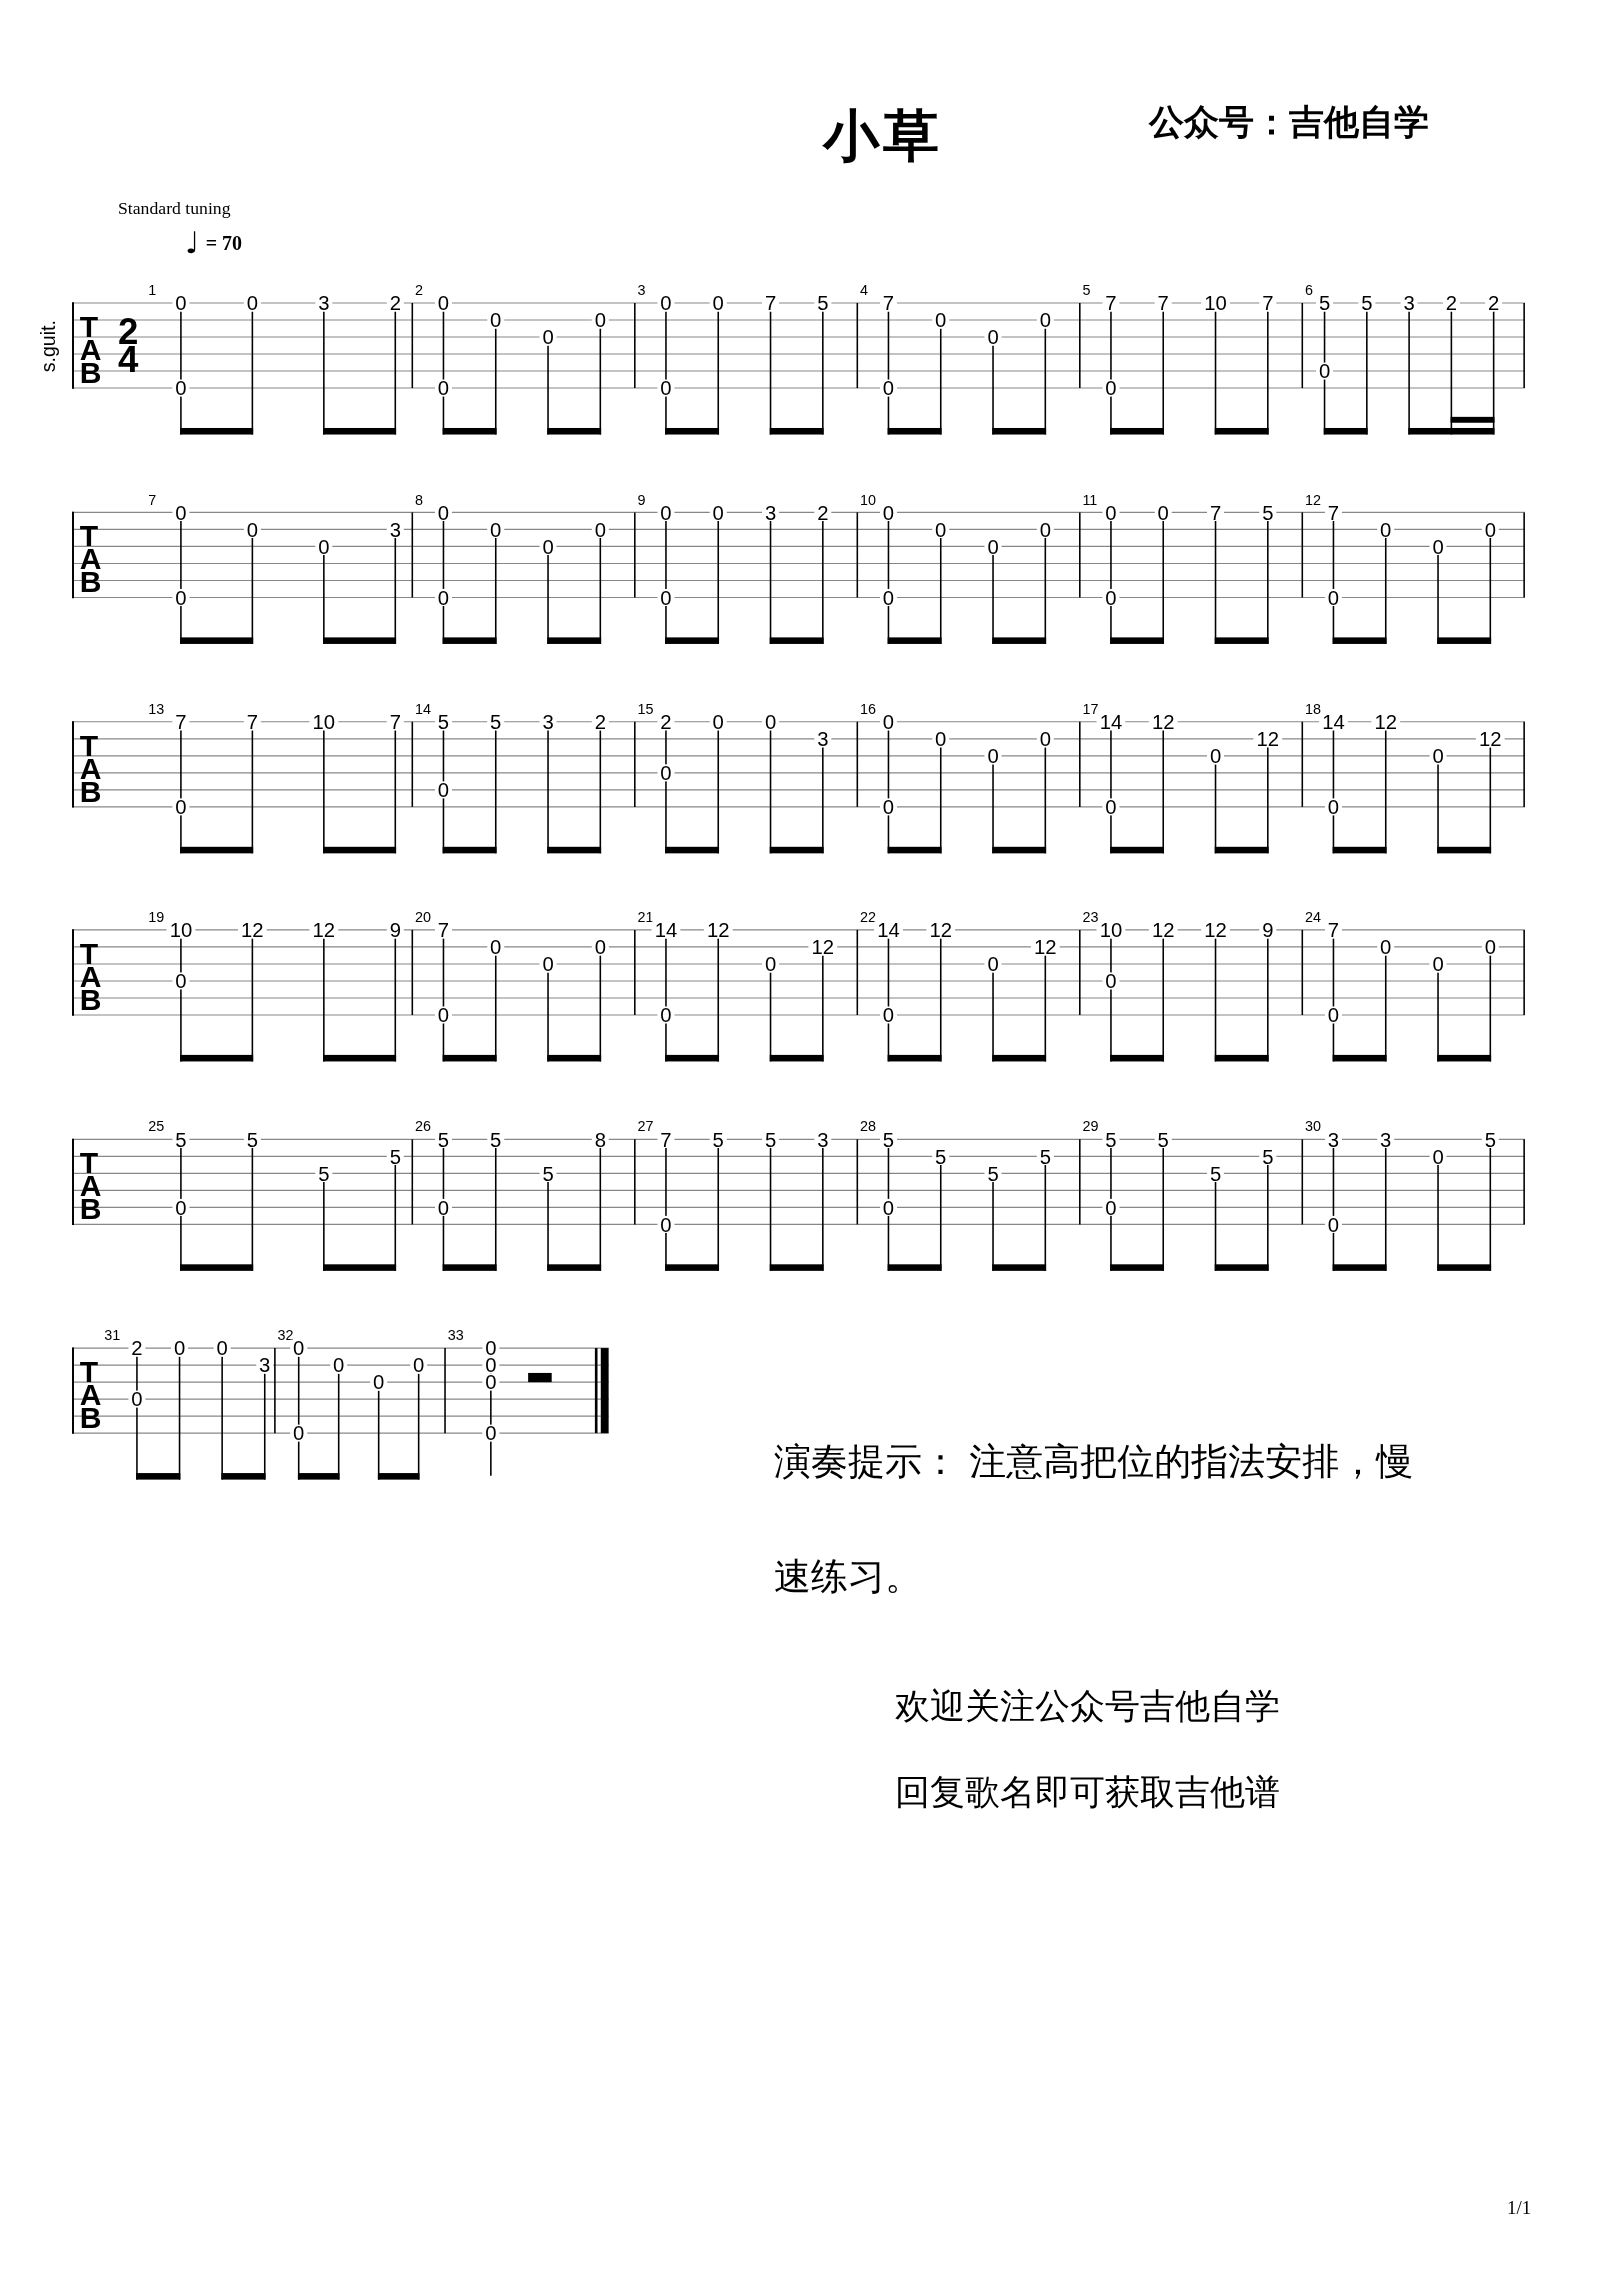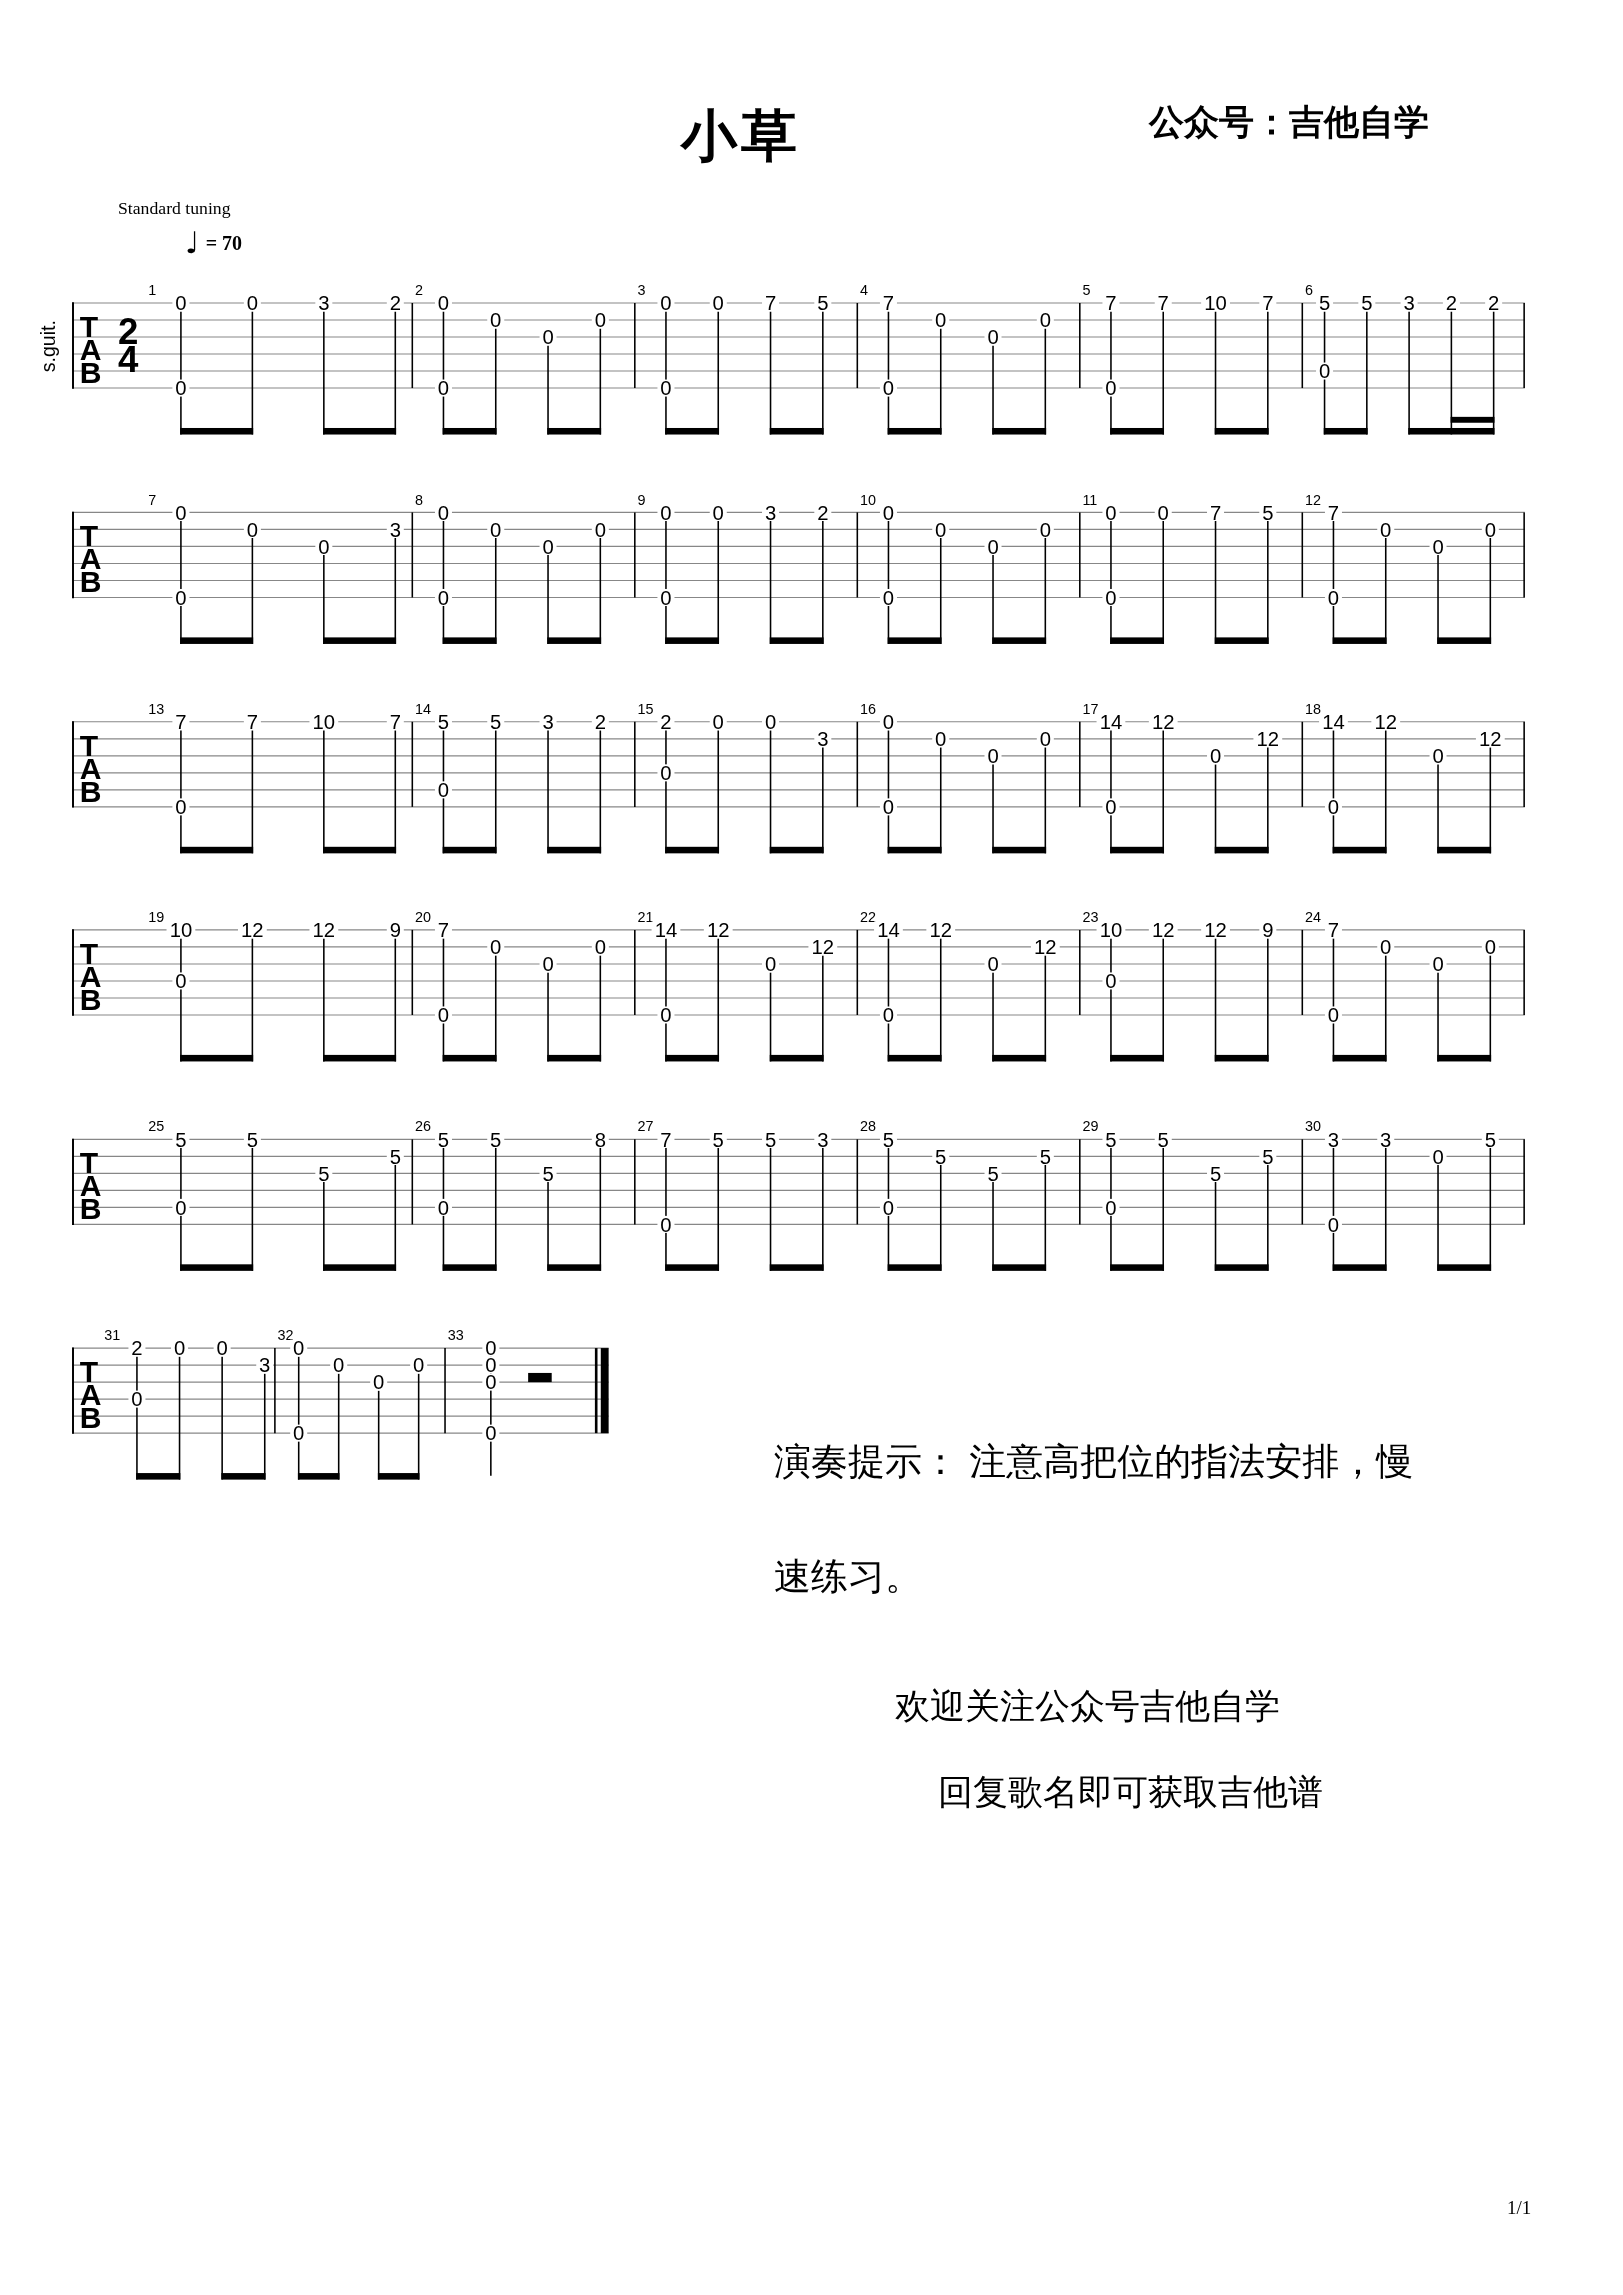--- a/index.html
+++ b/index.html
@@ -1,29 +1,29 @@
 <!DOCTYPE html>
 <html style="font-size:10.5px"><head>
 <meta charset="utf-8">
 <style>
   html,body{margin:0;padding:0;background:#e8e8e8;}
   .page{position:relative;width:1623px;height:2295px;background:#ffffff;
         font-family:"Liberation Sans",sans-serif;color:#000;overflow:hidden;}
   .abs{position:absolute;white-space:nowrap;}
-  .title{left:681px;top:99px;width:262px;text-align:left;font-size:56px;font-weight:bold;
+  .title{left:681px;top:99px;width:262px;text-align:right;font-size:56px;font-weight:bold;
          font-family:"Liberation Serif",serif;letter-spacing:3.9px;}
   .account{left:1149px;top:99px;font-size:35px;font-weight:bold;}
   .tuning{left:118px;top:198px;font-size:17.7px;font-family:"Liberation Serif",serif;}
   .tempo{left:185px;top:228px;display:flex;align-items:center;gap:6.5px;}
   .tempo .glyph{font-size:30px;font-family:"DejaVu Sans",sans-serif;line-height:1;}
   .tempo .val{font-size:20px;font-weight:bold;font-family:"Liberation Serif",serif;}
   .hint1{left:774px;top:1437px;font-size:37px;}
   .hint2{left:774px;top:1552px;font-size:37px;}
   .promo1{left:895px;top:1683px;font-size:35px;font-family:Liberation Mono, monospace;}
-  .promo2{left:895px;top:1769px;font-size:35px;margin-left:43px;}
+  .promo2{left:895px;top:1769px;font-size:35px;}
   .pagenum{left:1507px;top:2197px;font-size:19px;font-family:"Liberation Serif",serif;}
   #tab-svg{position:absolute;left:0;top:0;}
   svg text{font-family:"Liberation Sans",sans-serif;}
 </style>
 </head>
 <body>
 
 <div class="page">
   <svg id="tab-svg" width="1623" height="2295" viewBox="0 0 2480 3507">
       <g>

